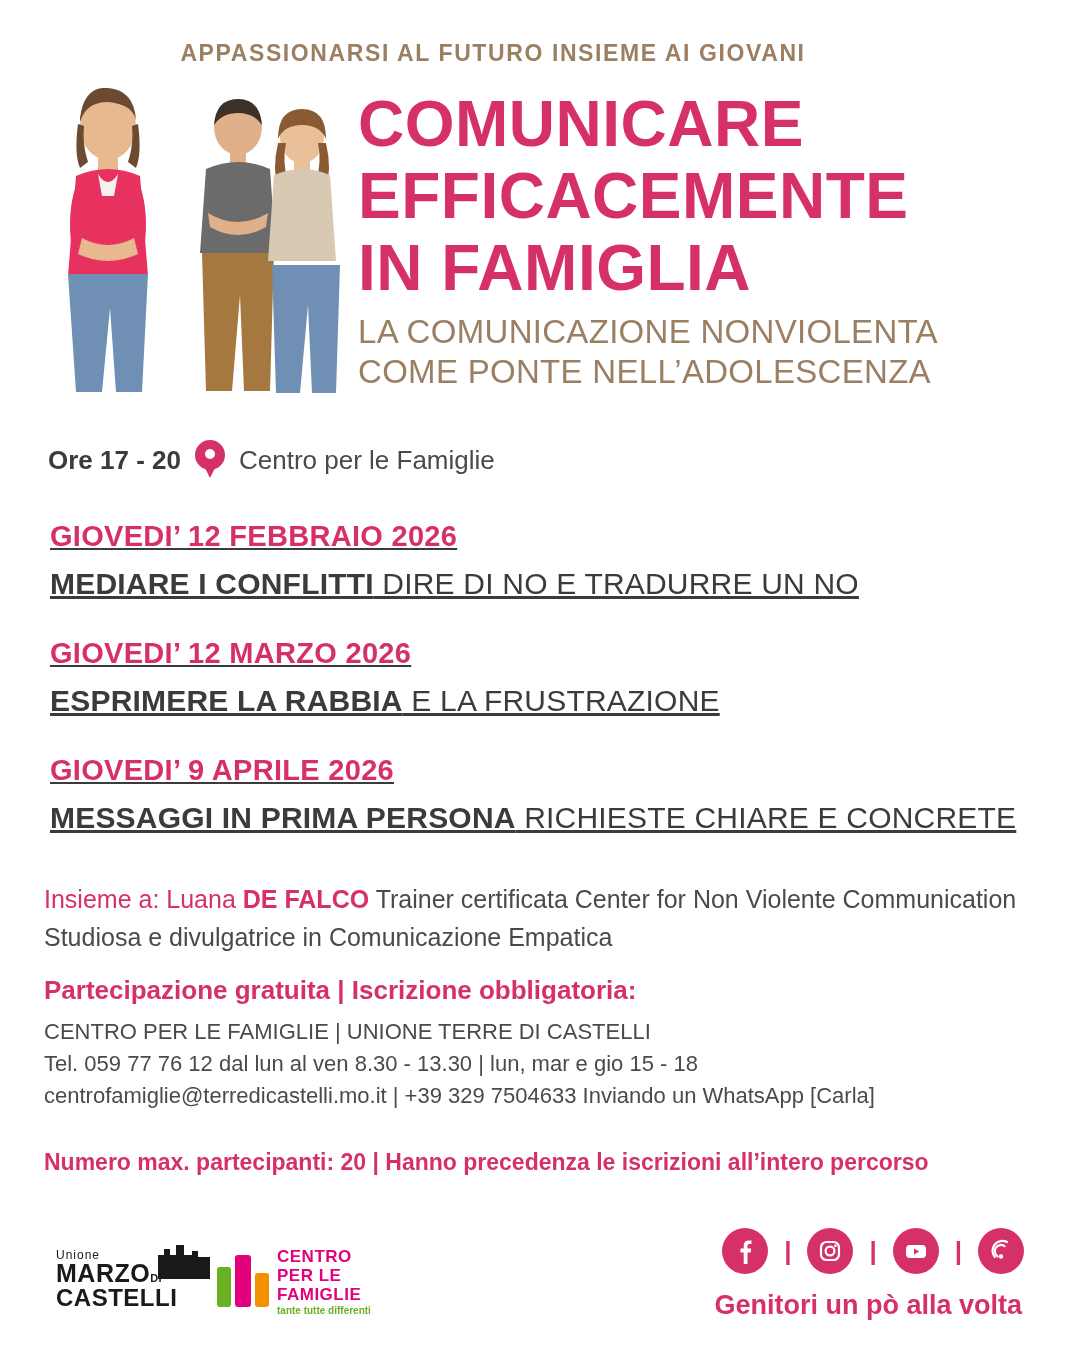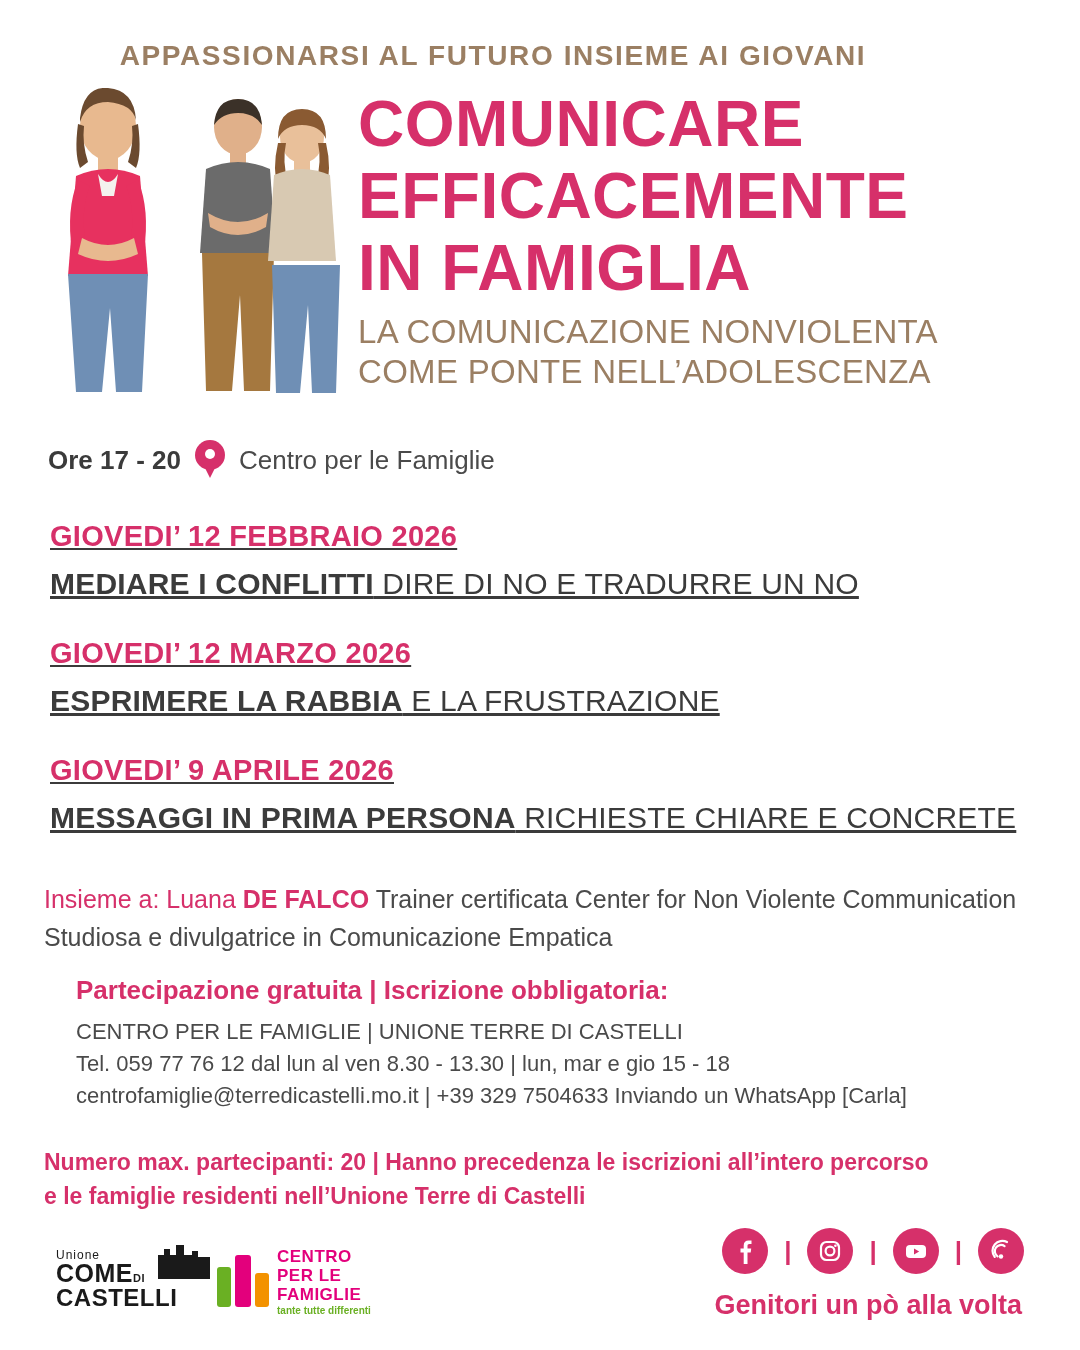--- a/index.html
+++ b/index.html
@@ -22,21 +22,21 @@
     box-sizing: border-box;
   }
 
   
   .kicker {
     position: absolute;
     top: 40px;
     left: 0;
     width: 986px;
     text-align: center;
-    font-size: 28px;
+    font-size: 23px;
     font-weight: bold;
     letter-spacing: 1.6px;
     color: #9b7f63;
   }
 
   .photo-left {
     position: absolute;
     left: 48px;
     top: 88px;
     width: 120px;
@@ -154,21 +154,20 @@
   }
   .trainer .lead { color: #d6306a; }
   .trainer b { font-weight: bold; color: #d6306a; }
 
   
   .registration {
     position: absolute;
     left: 44px;
     top: 975px;
     width: 1000px;
-    margin-left: 32px;
   }
   .registration .head-line {
     font-size: 26px;
     font-weight: bold;
     color: #d6306a;
     margin-bottom: 10px;
   }
   .registration .line {
     font-size: 22px;
     line-height: 32px;
@@ -360,32 +359,31 @@
 
   <div class="registration">
     <div class="head-line">Partecipazione gratuita | Iscrizione obbligatoria:</div>
     <div class="line">CENTRO PER LE FAMIGLIE | UNIONE TERRE DI CASTELLI</div>
     <div class="line">Tel. 059 77 76 12 dal lun al ven 8.30 - 13.30 | lun, mar e gio 15 - 18</div>
     <div class="line">centrofamiglie@terredicastelli.mo.it | +39 329 7504633 Inviando un WhatsApp [Carla]</div>
   </div>
 
   <div class="notice">
     <div>Numero max. partecipanti: 20 | Hanno precedenza le iscrizioni all’intero percorso</div>
-    <div>e le famiglie residenti nell’Unione Terre di Castelli</div>
   </div>
 
   <div class="logo-utc">
     <div class="castle">
       <svg width="52" height="34" viewBox="0 0 52 34">
         <path d="M0 34 L0 10 L6 10 L6 4 L12 4 L12 10 L18 10 L18 0 L26 0 L26 10 L34 10 L34 6 L40 6 L40 12 L52 12 L52 34 Z" fill="#1a1a1a"></path>
       </svg>
     </div>
     <div class="utc-text">
       <div class="u1">Unione</div>
-      <div class="u2"><span>COME</span><span class="u-di">DI</span></div>
+      <div class="u2"><span>MARZO</span><span class="u-di">DI</span></div>
       <div class="u3">CASTELLI</div>
     </div>
   </div>
 
   <div class="logo-cpf">
     <span class="fig" style="left:2px;width:14px;height:40px;background:#6ab023;"></span>
     <span class="fig" style="left:20px;width:16px;height:52px;background:#e3007c;"></span>
     <span class="fig" style="left:40px;width:14px;height:34px;background:#f39200;"></span>
     <div class="cpf-text">
       <div>CENTRO</div>

